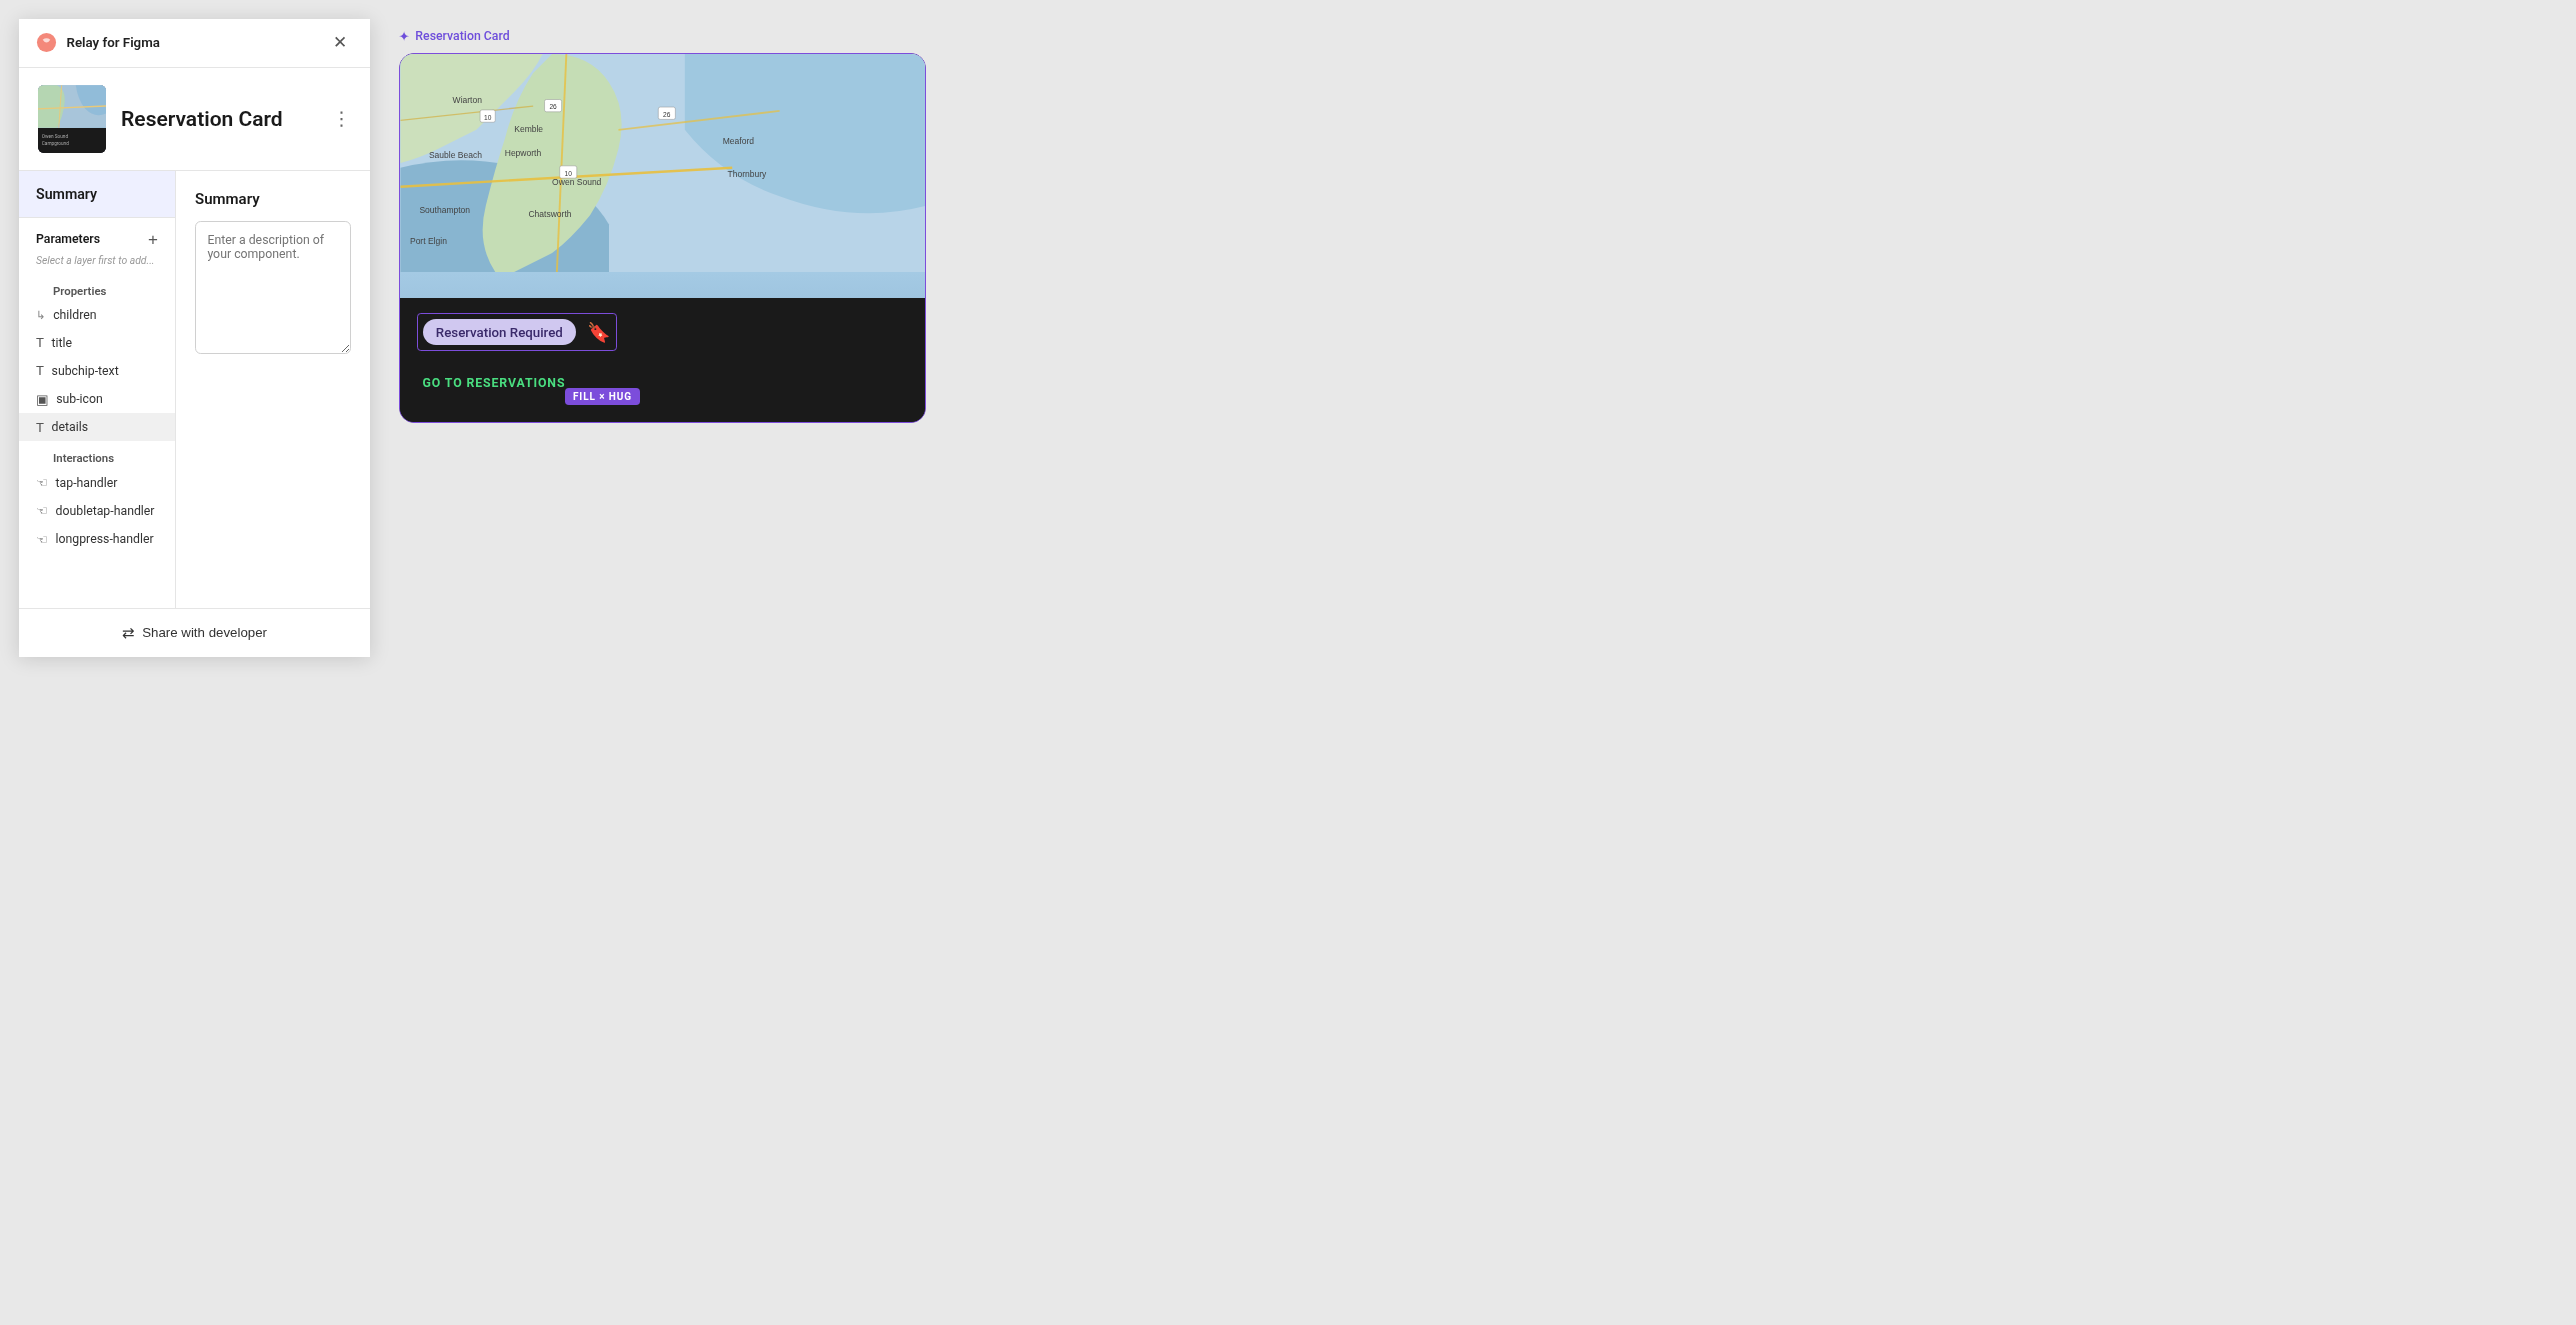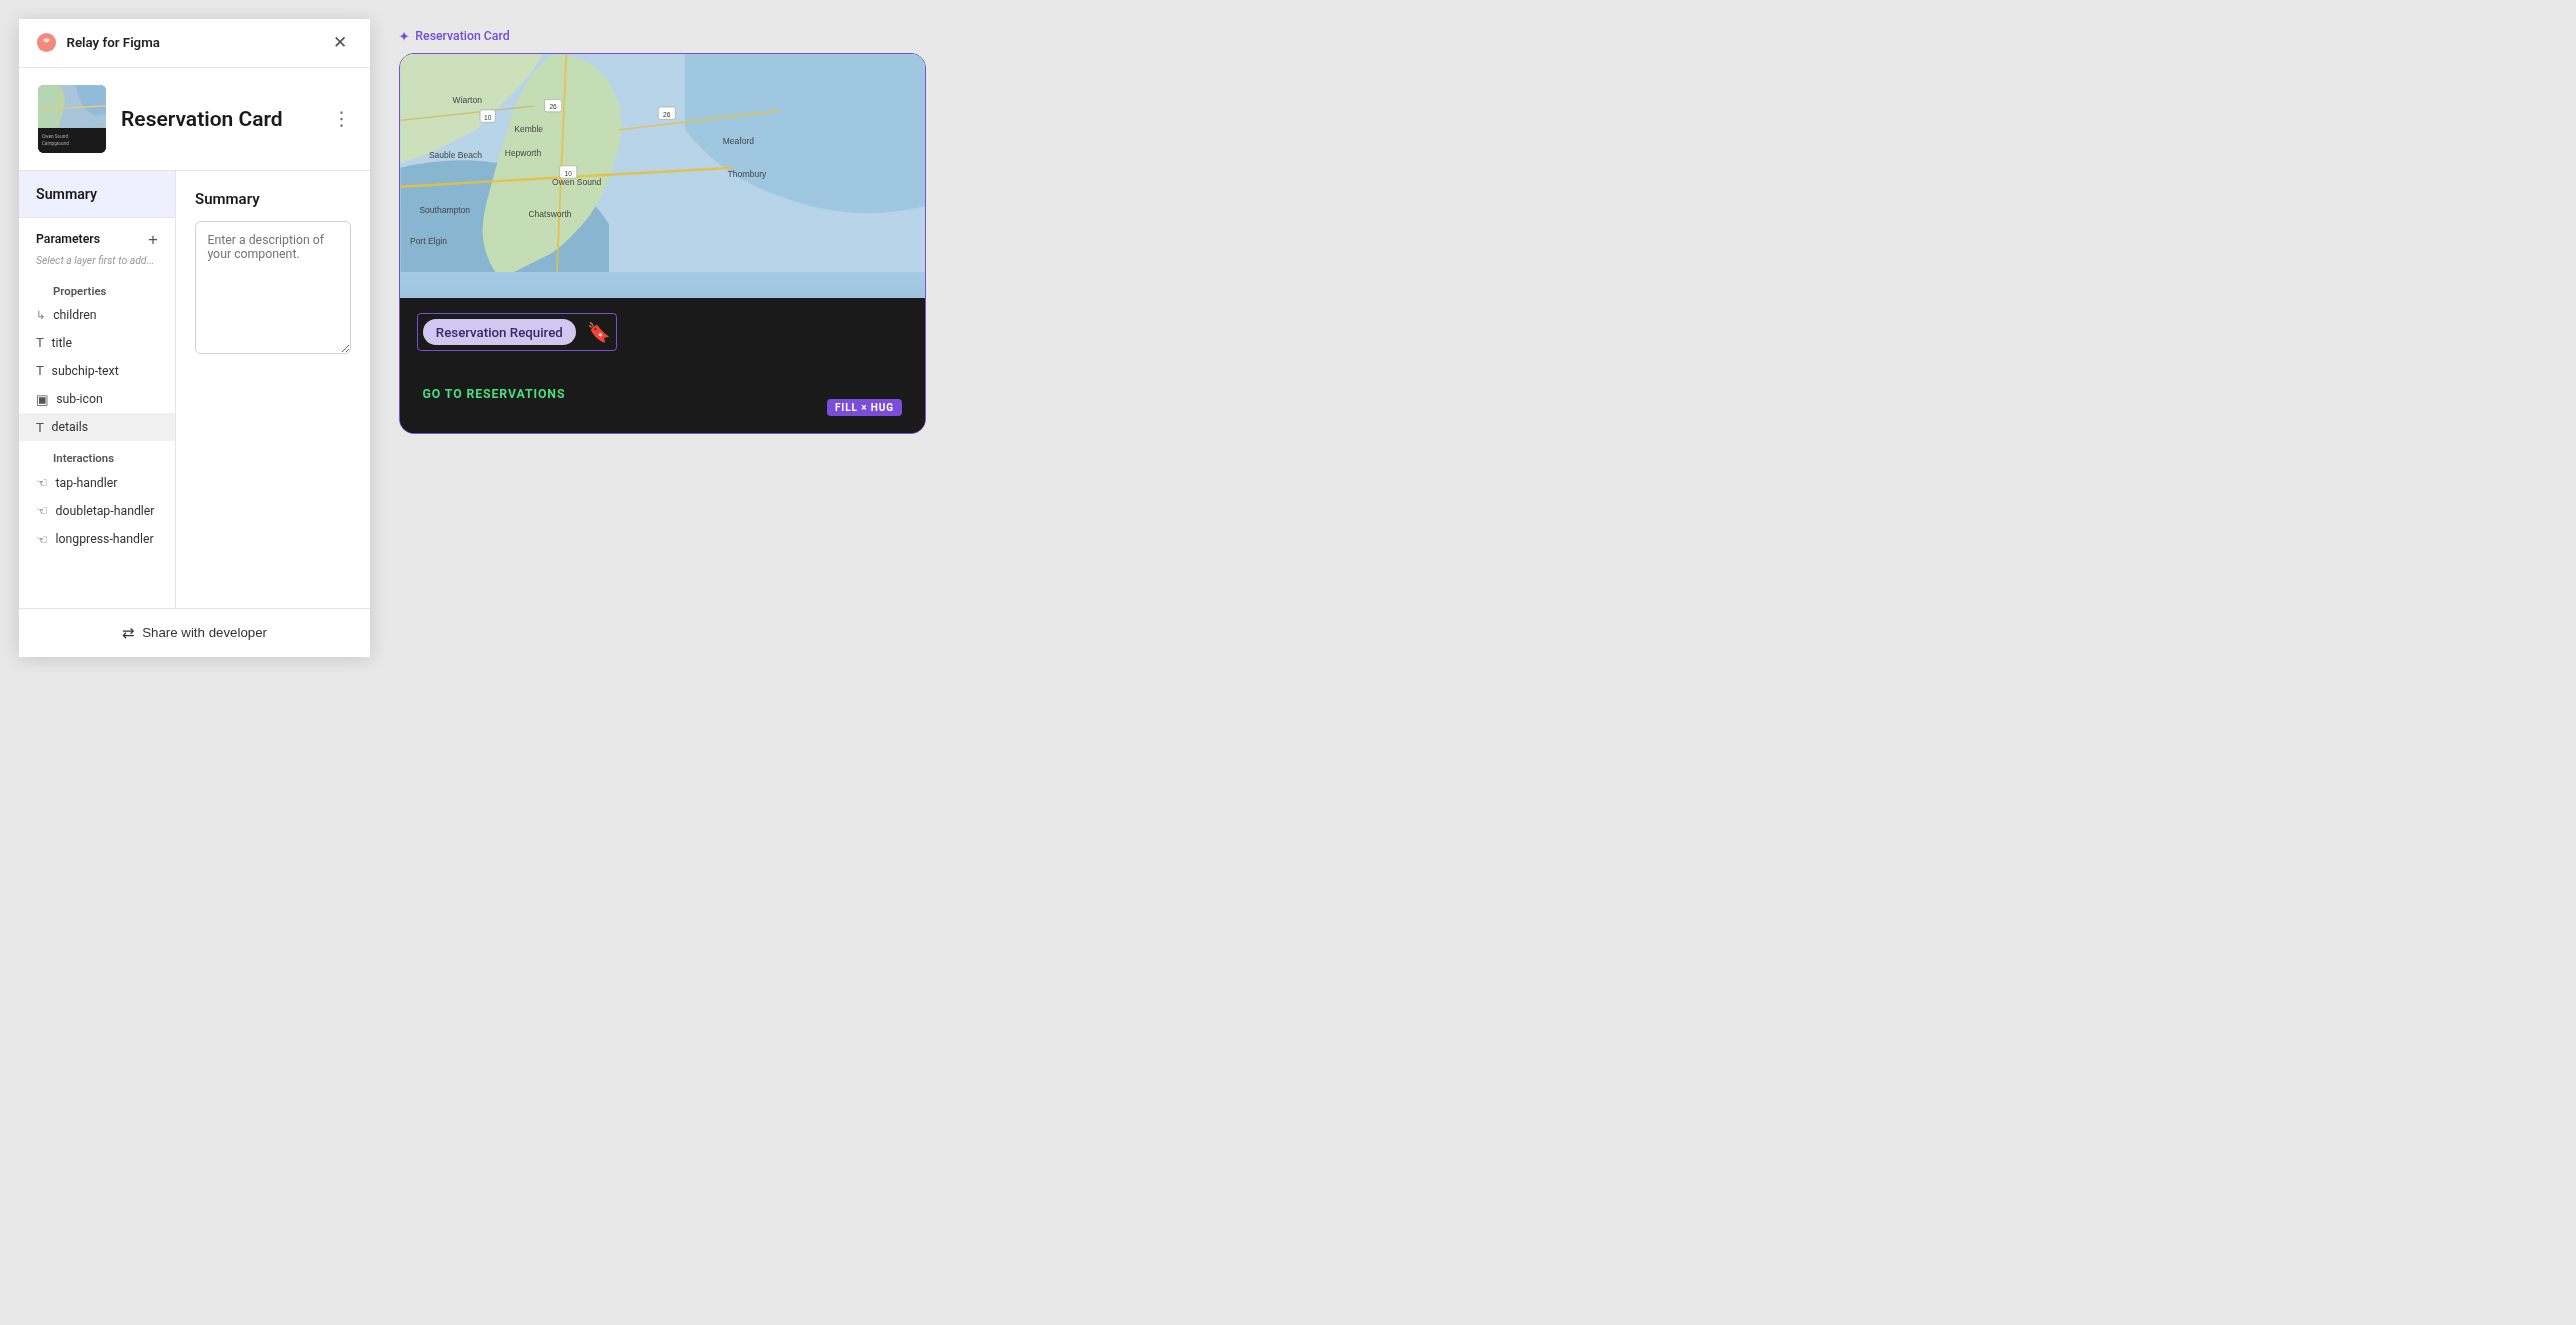--- a/index.html
+++ b/index.html
@@ -288,21 +288,21 @@
       font-weight: 700;
       color: #ffffff;
       margin-bottom: 13.3px;
       line-height: 1.2;
     }
 
     .card-tags {
       display: flex;
       align-items: center;
       gap: 11.4px;
-      margin-bottom: 26px;
+      margin-bottom: 15px;
     }
     .tag-reservation {
       background: #d0c8f0;
       color: #3a2a6a;
       padding: 5.7px 13.3px;
       border-radius: 19px;
       font-size: 13.3px;
       font-weight: 500;
     }
     .tag-bookmark {
@@ -319,21 +319,21 @@
     }
 
     .card-footer-link {
       color: #4ade80;
       font-size: 12.3px;
       font-weight: 700;
       letter-spacing: 0.9px;
       text-transform: uppercase;
       display: flex;
       align-items: center;
-      justify-content: space-between;
+      justify-content: flex-start;
     }
 
     .fill-hug-badge {
       background: #7c4ddb;
       color: #fff;
       font-size: 10px;
       padding: 2.8px 7.6px;
       border-radius: 3.8px;
       margin-top: 28px;
     }

